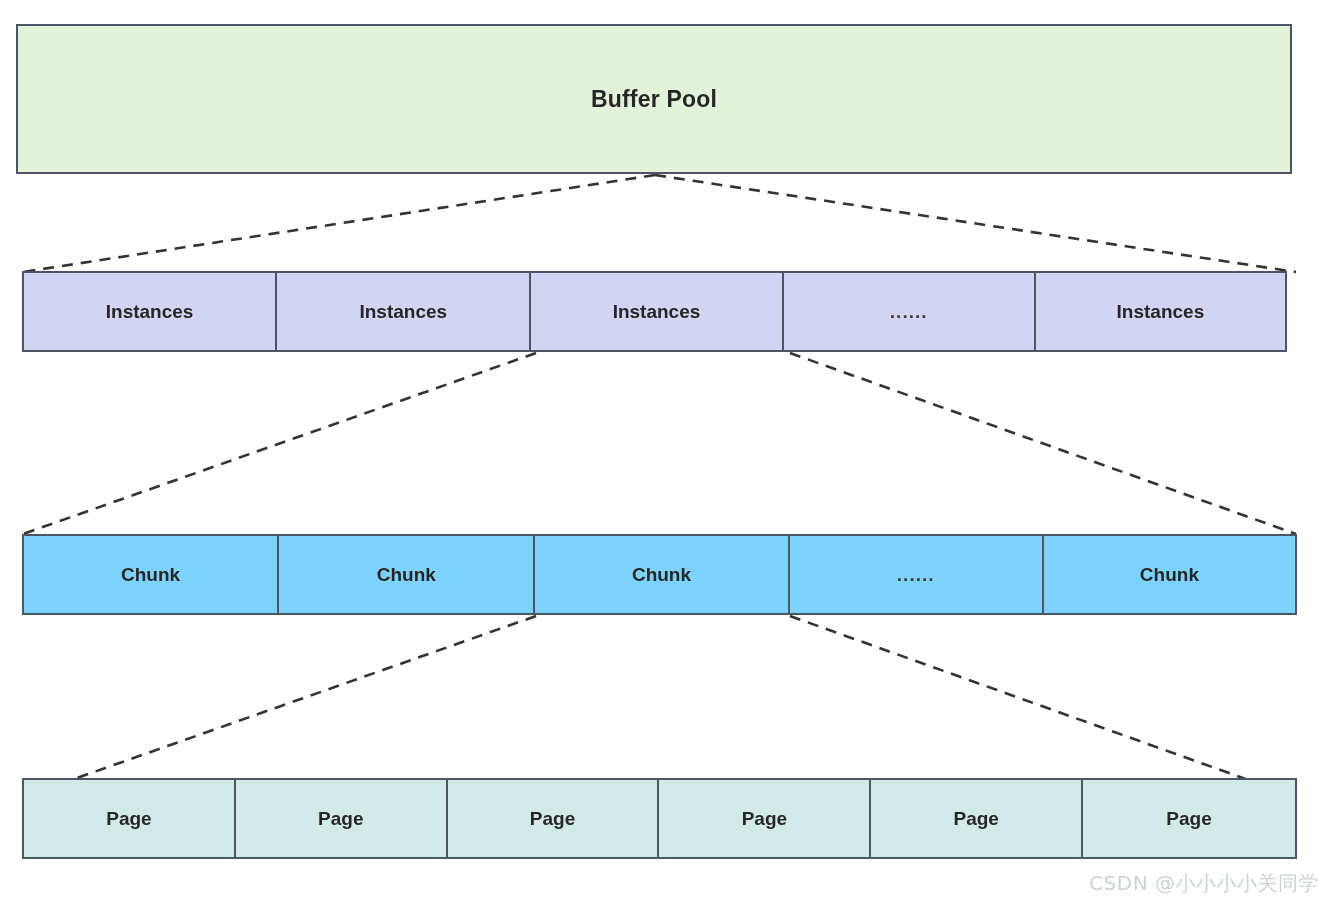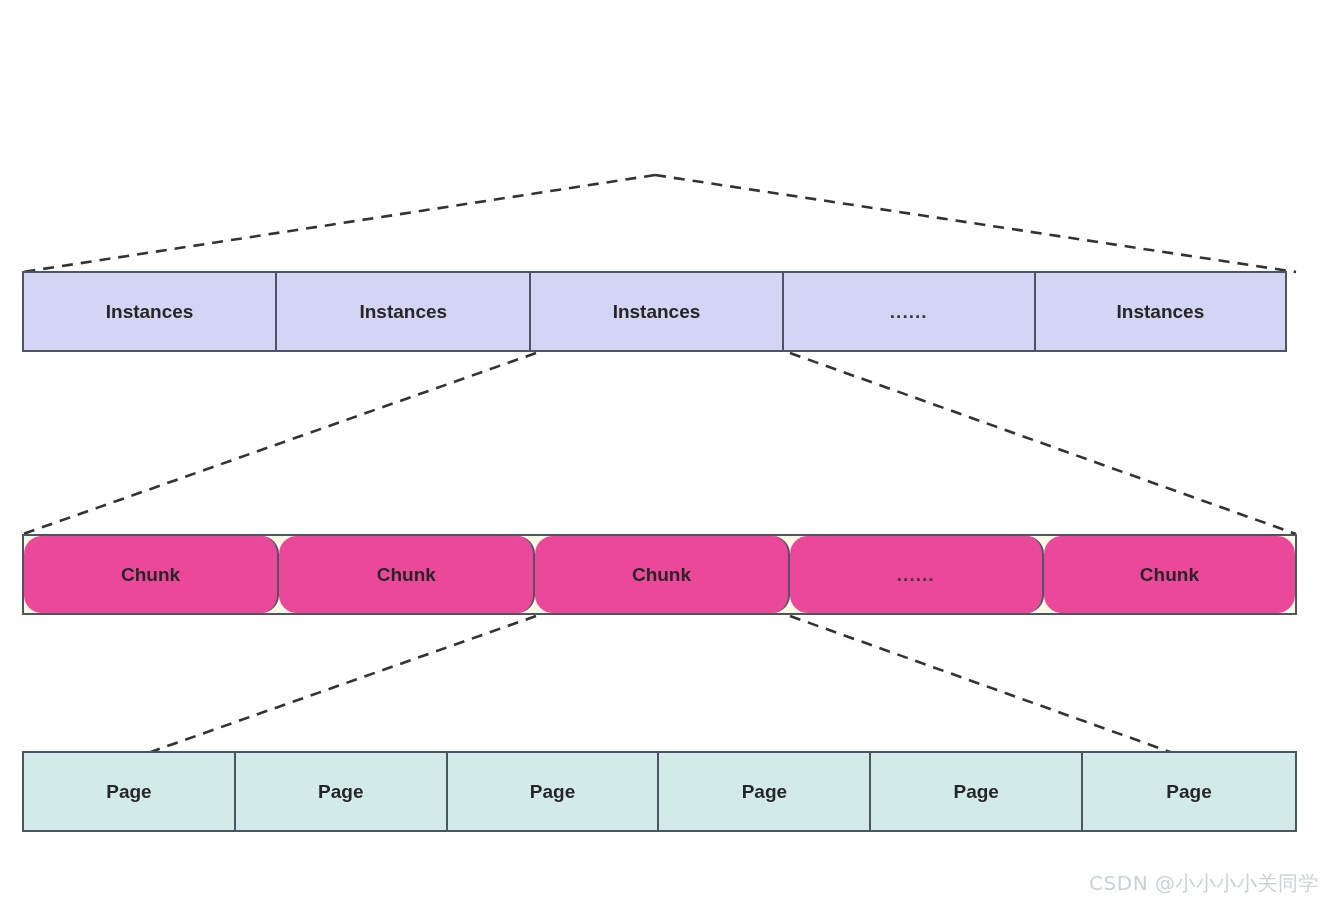--- a/index.html
+++ b/index.html
@@ -84,25 +84,25 @@
   }
   #instances-row .cell { background: #d4d5f4; }
 
   #chunk-row {
     left: 22px;
     top: 534px;
     width: 1275px;
     height: 81px;
     background: #fbf7e5;
   }
-  #chunk-row .cell { background: #ec4899; border-radius: 18px; }
+  #chunk-row .cell { background: #7dd3fc; }
 
   #page-row {
     left: 22px;
-    top: 751px;
+    top: 778px;
     width: 1275px;
     height: 81px;
     background: #d2ebe9;
   }
   #page-row .cell { background: #d2ebe9; }
 
   
   .c-w1 { width: 256px; }
   .c-w2 { width: 257px; }
   .c-w3 { width: 255px; }
@@ -137,20 +137,23 @@
       <path d="M 655 175 L 1296 272"></path>
 
       <path d="M 536 353 L 23 534"></path>
       <path d="M 790 353 L 1296 534"></path>
 
       <path d="M 536 616 L 23 797"></path>
       <path d="M 790 616 L 1296 797"></path>
     </g>
   </svg>
 
+  <div class="pool-box">
+    <span class="pool-label">Buffer Pool</span>
+  </div>
 
   <div class="row" id="instances-row">
     <div class="cell c-w1">Instances</div>
     <div class="cell c-w2">Instances</div>
     <div class="cell c-w3">Instances</div>
     <div class="cell c-w4 ellipsis">......</div>
     <div class="cell c-w5">Instances</div>
   </div>
 
   <div class="row" id="chunk-row">

